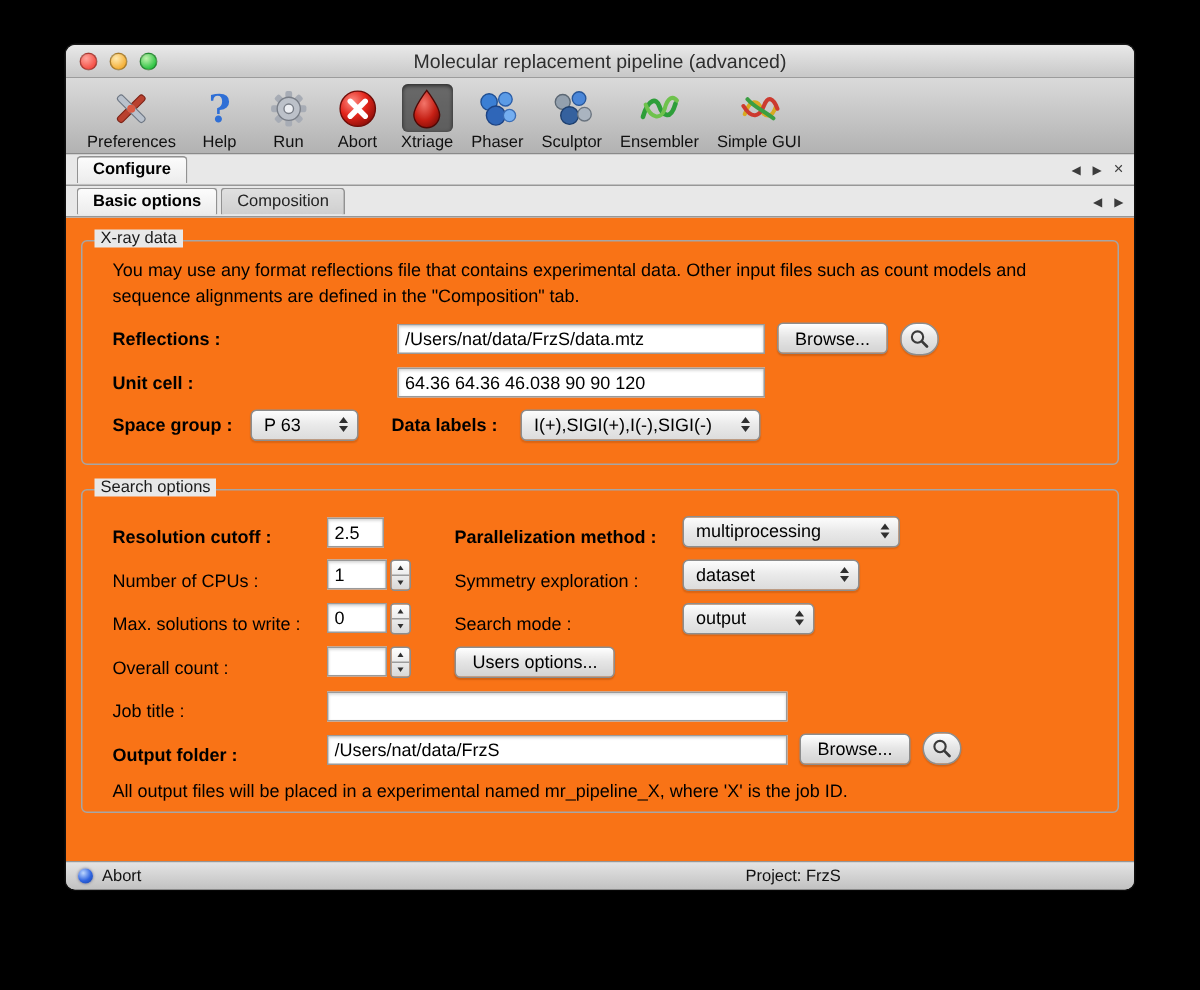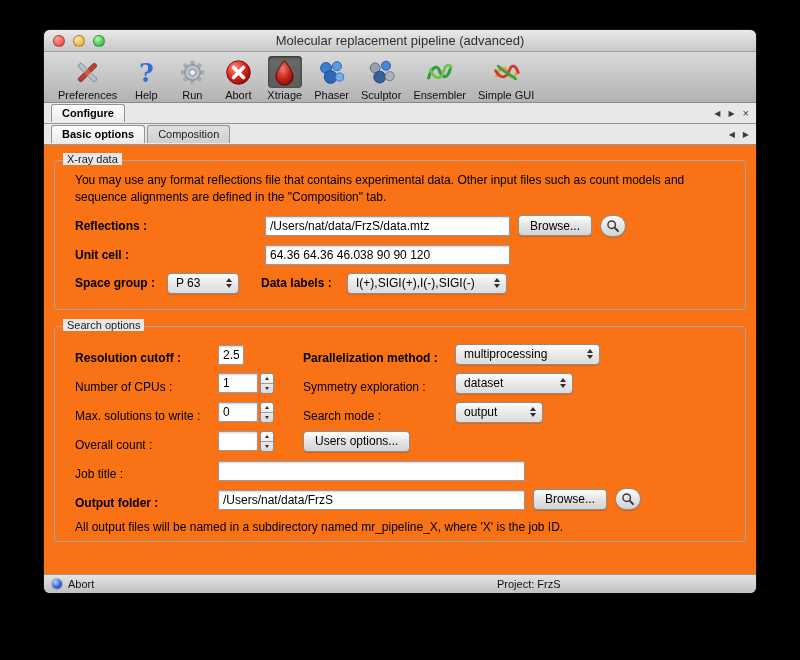--- a/index.html
+++ b/index.html
@@ -329,21 +329,21 @@
         </span>
       </div>
     </div>
 
     <div class="group">
       <div class="group-title">Search options</div>
 
       <div class="srow">
         <span class="lbl b lbl1">Resolution cutoff :</span>
         <span class="fwrap">
-          <input type="text" style="width: 26px;" value="2.5">
+          <input type="text" style="width: 38px;" value="2.5">
         </span>
         <span class="lbl b lbl2">Parallelization method :</span>
         <span class="combo" style="width:145px;">
           <span class="combo-text">multiprocessing</span>
           <span class="combo-arrows">
               <i class="tri-up"></i>
               <i class="tri-down"></i>
             </span>
         </span>
       </div>
@@ -420,21 +420,21 @@
         <input type="text" style="width: 307px;" value="/Users/nat/data/FrzS">
         <button class="btn" style="margin-left:8px;">Browse...</button>
         <button class="icon-btn">
           <svg viewBox="0 0 16 16" width="14" height="14">
             <circle cx="6.5" cy="6.5" r="4.3" fill="none" stroke="#3a3a3a" stroke-width="1.6"></circle>
             <line x1="10" y1="10" x2="13.7" y2="13.7" stroke="#3a3a3a" stroke-width="2.1" stroke-linecap="round"></line>
           </svg>
         </button>
       </div>
 
-      <div class="note">All output files will be named in a subdirectory named mr_pipeline_X, where 'X' is the job ID.</div>
+      <div class="note">All output files will be placed in a experimental named mr_pipeline_X, where 'X' is the job ID.</div>
     </div>
   </div>
 
   <div class="statusbar">
     <span class="led"></span>
     <span>Abort</span>
     <span class="project">Project: FrzS</span>
   </div>
 
 </div>

